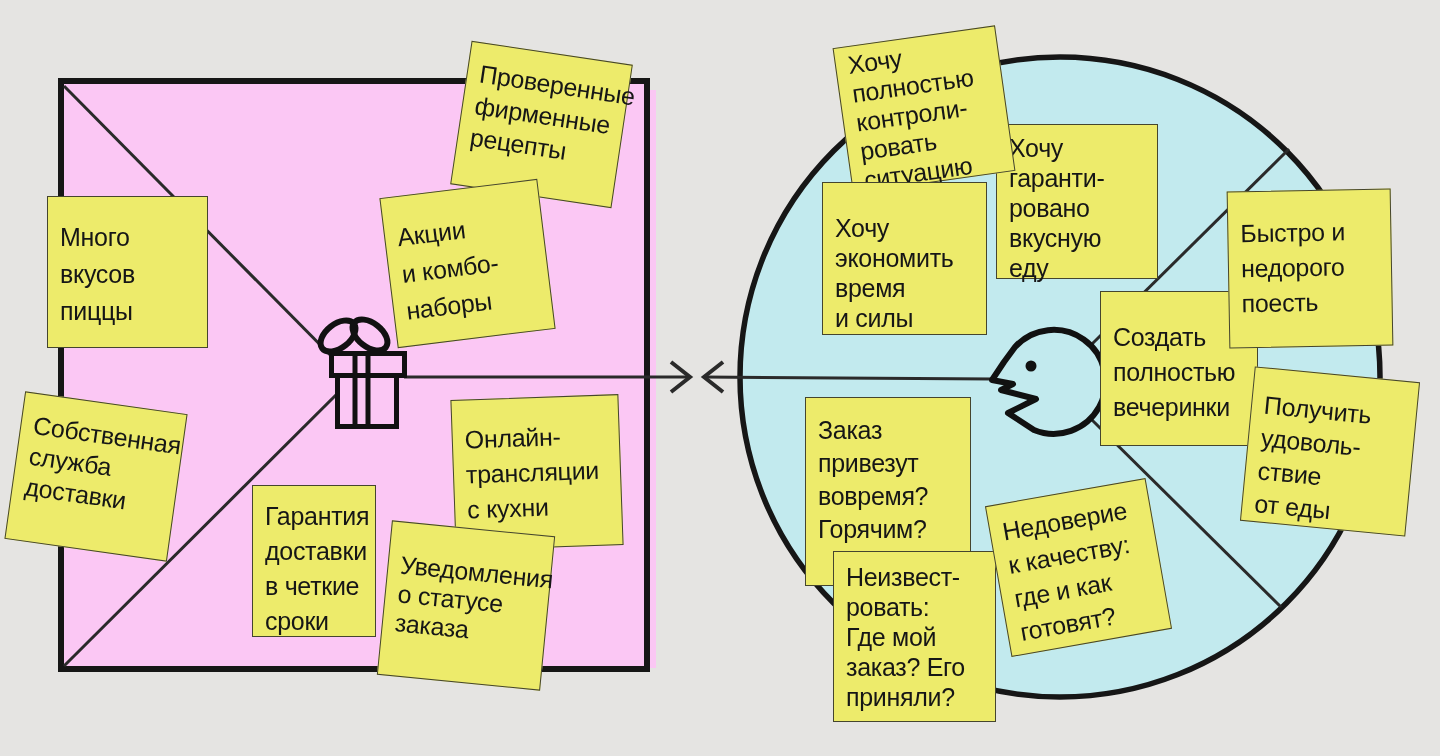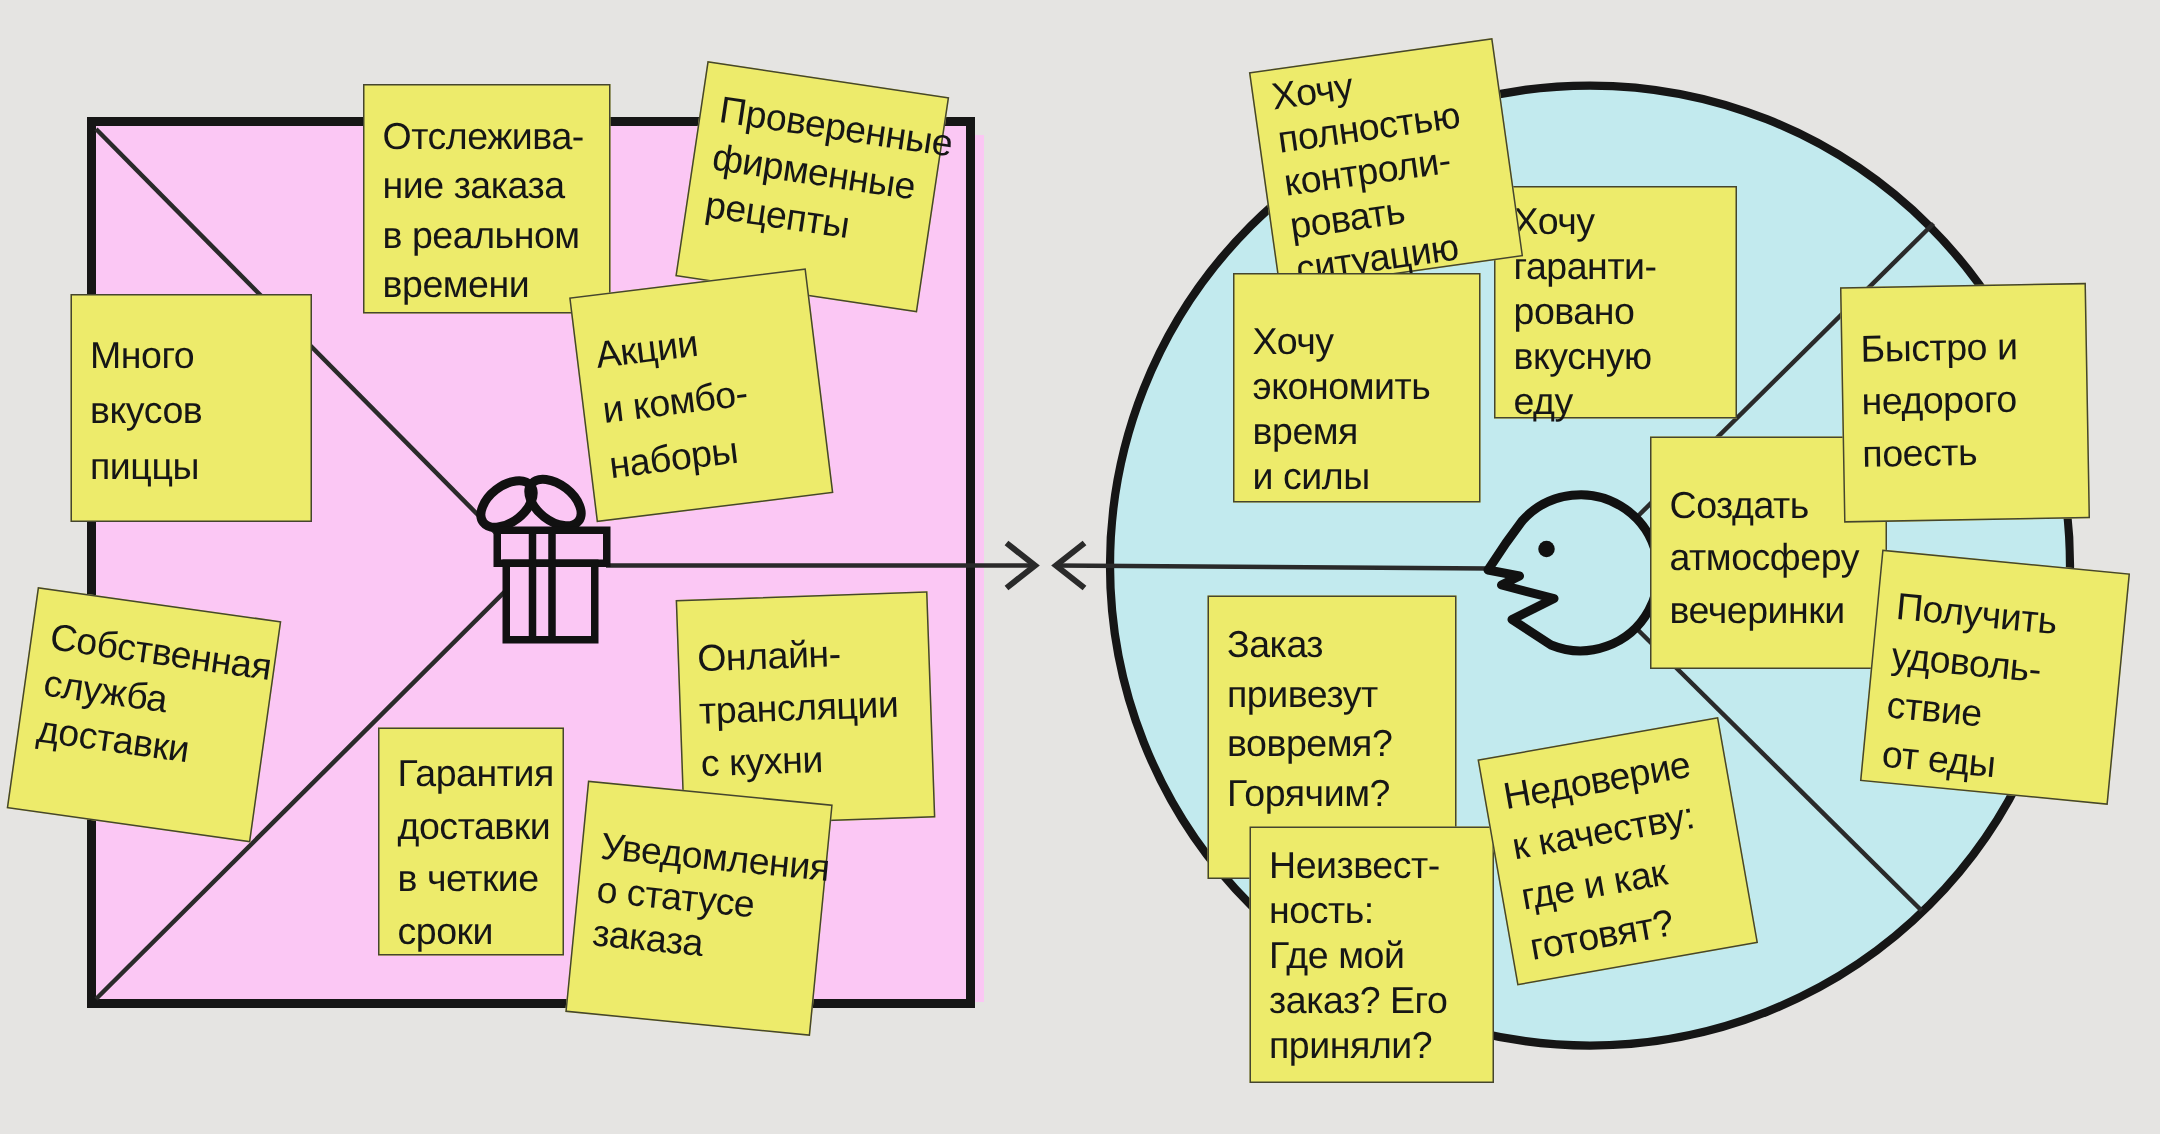--- a/index.html
+++ b/index.html
@@ -74,24 +74,20 @@
                L 1004 362
                Z" fill="#c2eaee" stroke="#111" stroke-width="6" stroke-linejoin="round"></path>
       <circle cx="1031" cy="366" r="5.5" fill="#111"></circle>
     </g>
   </svg>
 
   <div class="notes">
       <div class="note" style="left: 460px; top: 52px; width: 163px; height: 145px; line-height: 32px; padding-top: 14px; transform: rotate(8.5deg);">Проверенные
 фирменные
 рецепты</div>
-      <div class="note" style="left: 242px; top: 56px; width: 165px; height: 153px; line-height: 33px; padding-top: 18px;">Отслежива-
-ние заказа
-в реальном
-времени</div>
       <div class="note" style="left: 388px; top: 188px; width: 159px; height: 151px; line-height: 37px; padding-top: 22px; transform: rotate(-7deg);">Акции
 и комбо-
 наборы</div>
       <div class="note" style="left: 47px; top: 196px; width: 161px; height: 152px; line-height: 37px; padding-top: 22px;">Много
 вкусов
 пиццы</div>
       <div class="note" style="left: 14px; top: 402px; width: 164px; height: 149px; line-height: 31px; padding-top: 16px; transform: rotate(8deg);">Собственная
 служба
 доставки</div>
       <div class="note" style="left: 252px; top: 485px; width: 124px; height: 152px; line-height: 35px; padding-top: 13px;">Гарантия
@@ -112,35 +108,35 @@
       <div class="note" style="left: 842px; top: 36px; width: 164px; height: 147px; line-height: 29px; padding-top: 4px; transform: rotate(-8deg);">Хочу
 полностью
 контроли-
 ровать
 ситуацию</div>
       <div class="note" style="left: 822px; top: 182px; width: 165px; height: 153px; line-height: 30px; padding-top: 30px;">Хочу
 экономить
 время
 и силы</div>
       <div class="note" style="left: 1100px; top: 291px; width: 158px; height: 155px; line-height: 35px; padding-top: 28px;">Создать
-атмосферу
+полностью
 вечеринки</div>
       <div class="note" style="left: 1228px; top: 190px; width: 164px; height: 157px; line-height: 35px; padding-top: 24px; transform: rotate(-1deg);">Быстро и
 недорого
 поесть</div>
       <div class="note" style="left: 1247px; top: 374px; width: 166px; height: 155px; line-height: 33px; padding-top: 20px; transform: rotate(5.5deg);">Получить
 удоволь-
 ствие
 от еды</div>
       <div class="note" style="left: 805px; top: 397px; width: 166px; height: 189px; line-height: 33px; padding-top: 16px;">Заказ
 привезут
 вовремя?
 Горячим?</div>
       <div class="note" style="left: 833px; top: 551px; width: 163px; height: 171px; line-height: 30px; padding-top: 10px;">Неизвест-
-ность:
+ровать:
 Где мой
 заказ? Его
 приняли?</div>
       <div class="note" style="left: 997px; top: 491px; width: 163px; height: 153px; line-height: 34px; padding-top: 10px; transform: rotate(-10deg);">Недоверие
 к качеству:
 где и как
 готовят?</div>
     </div>
 </div>
 

